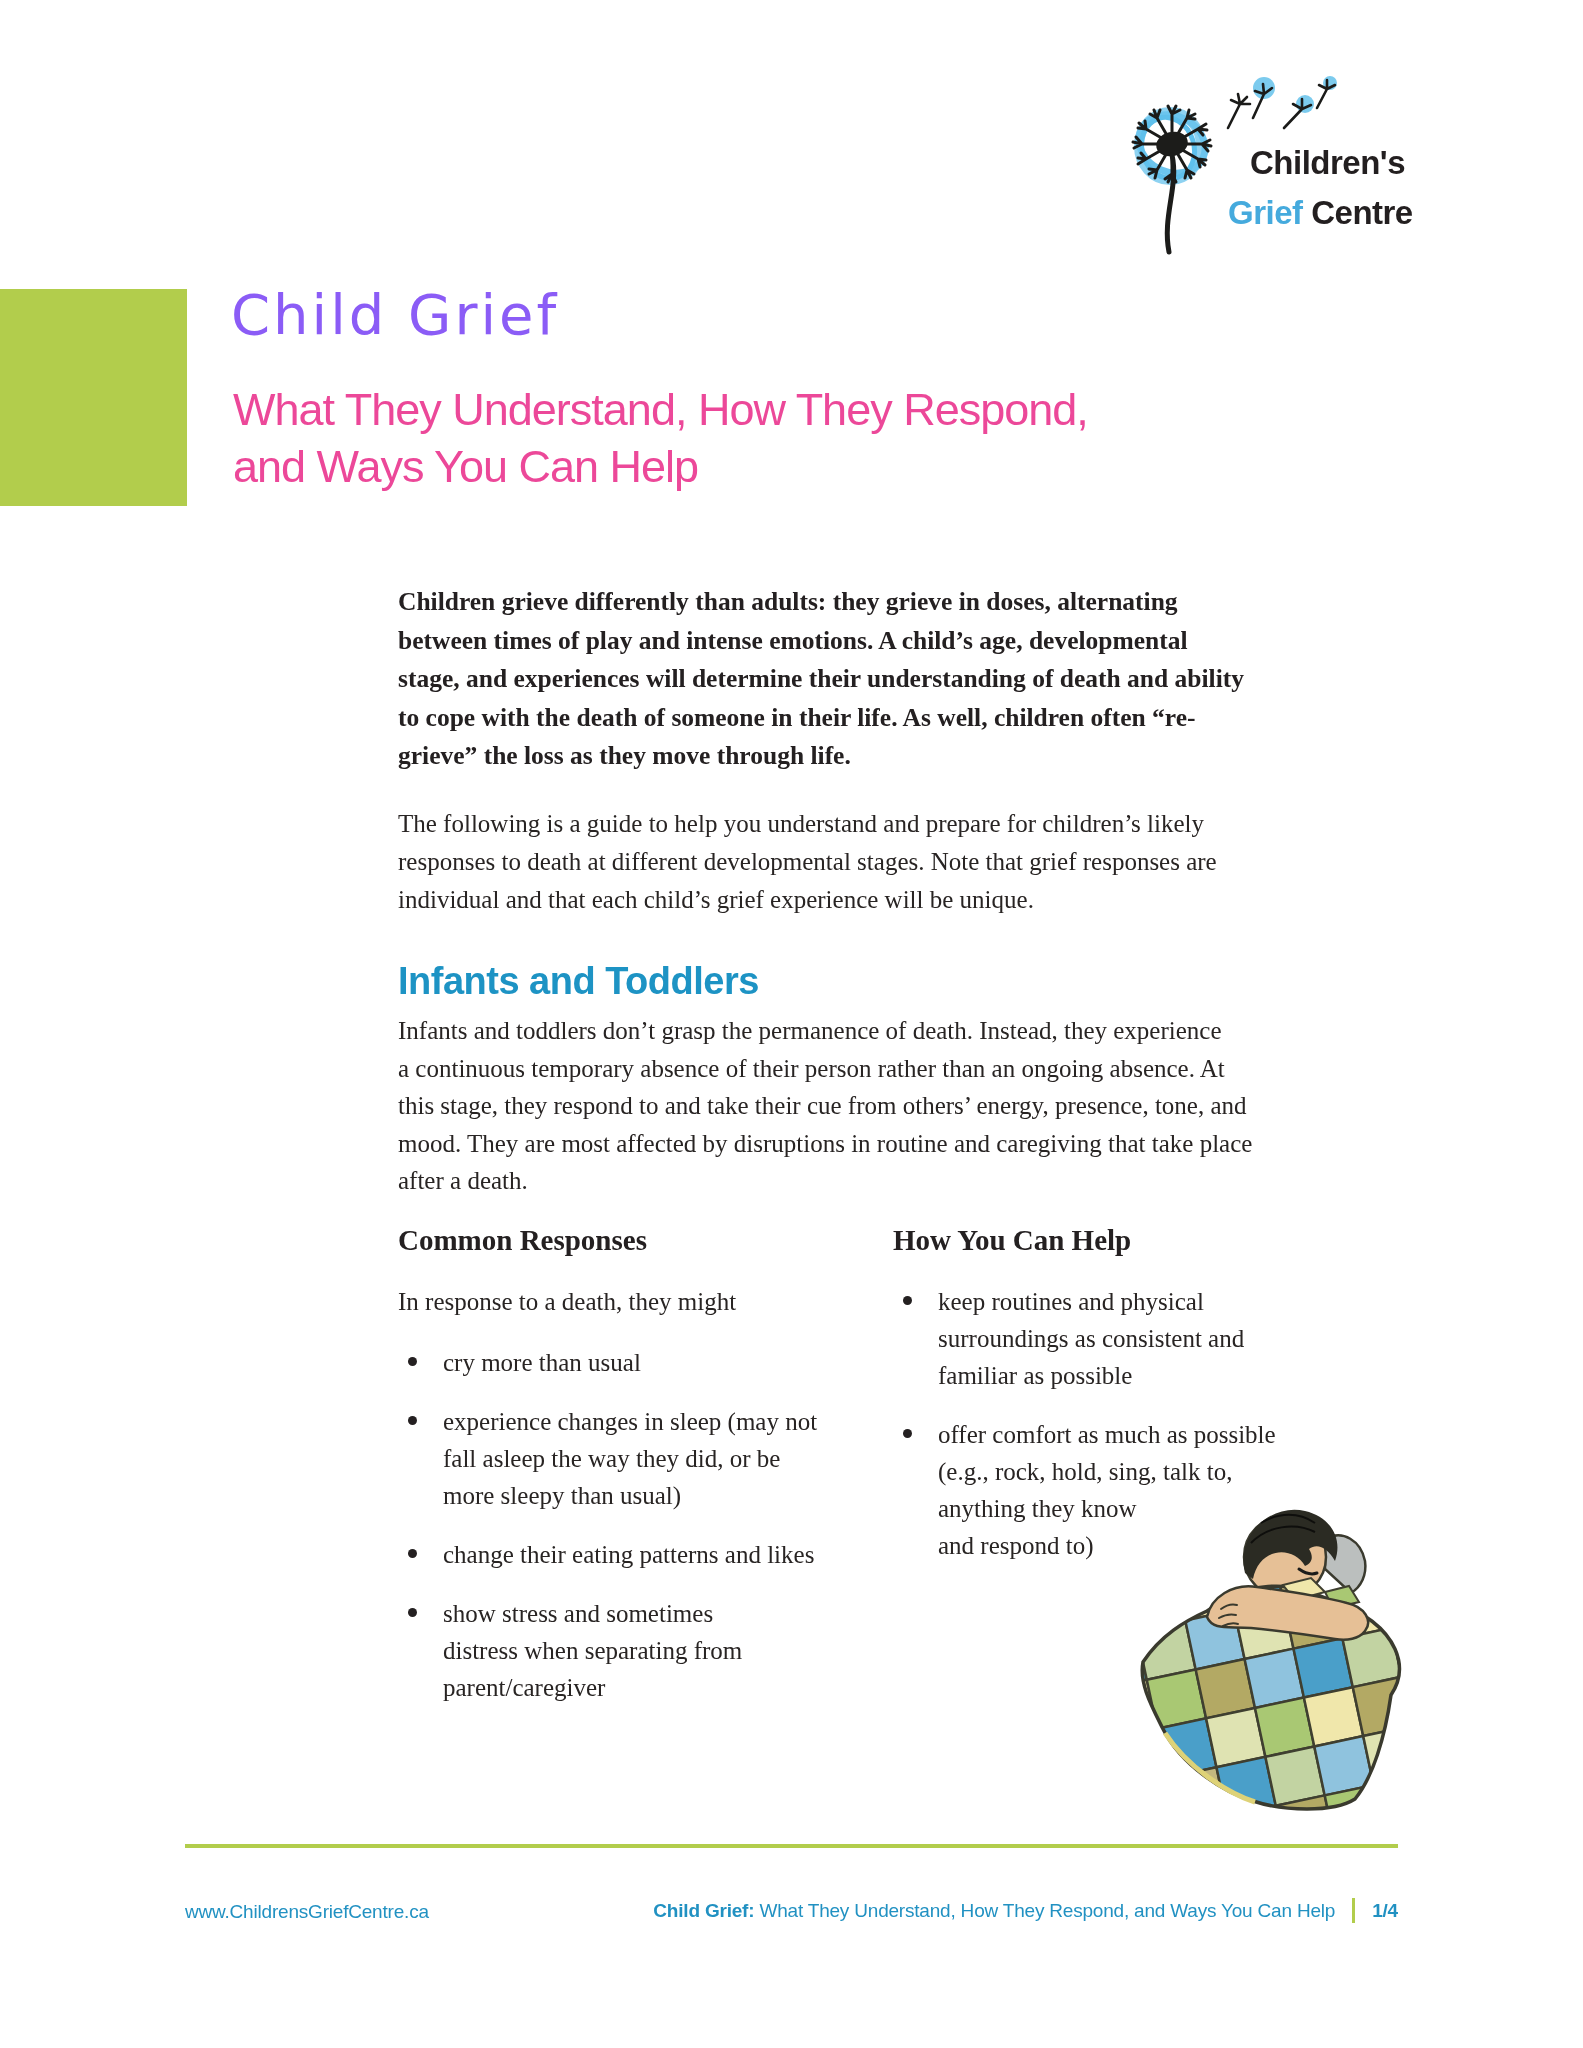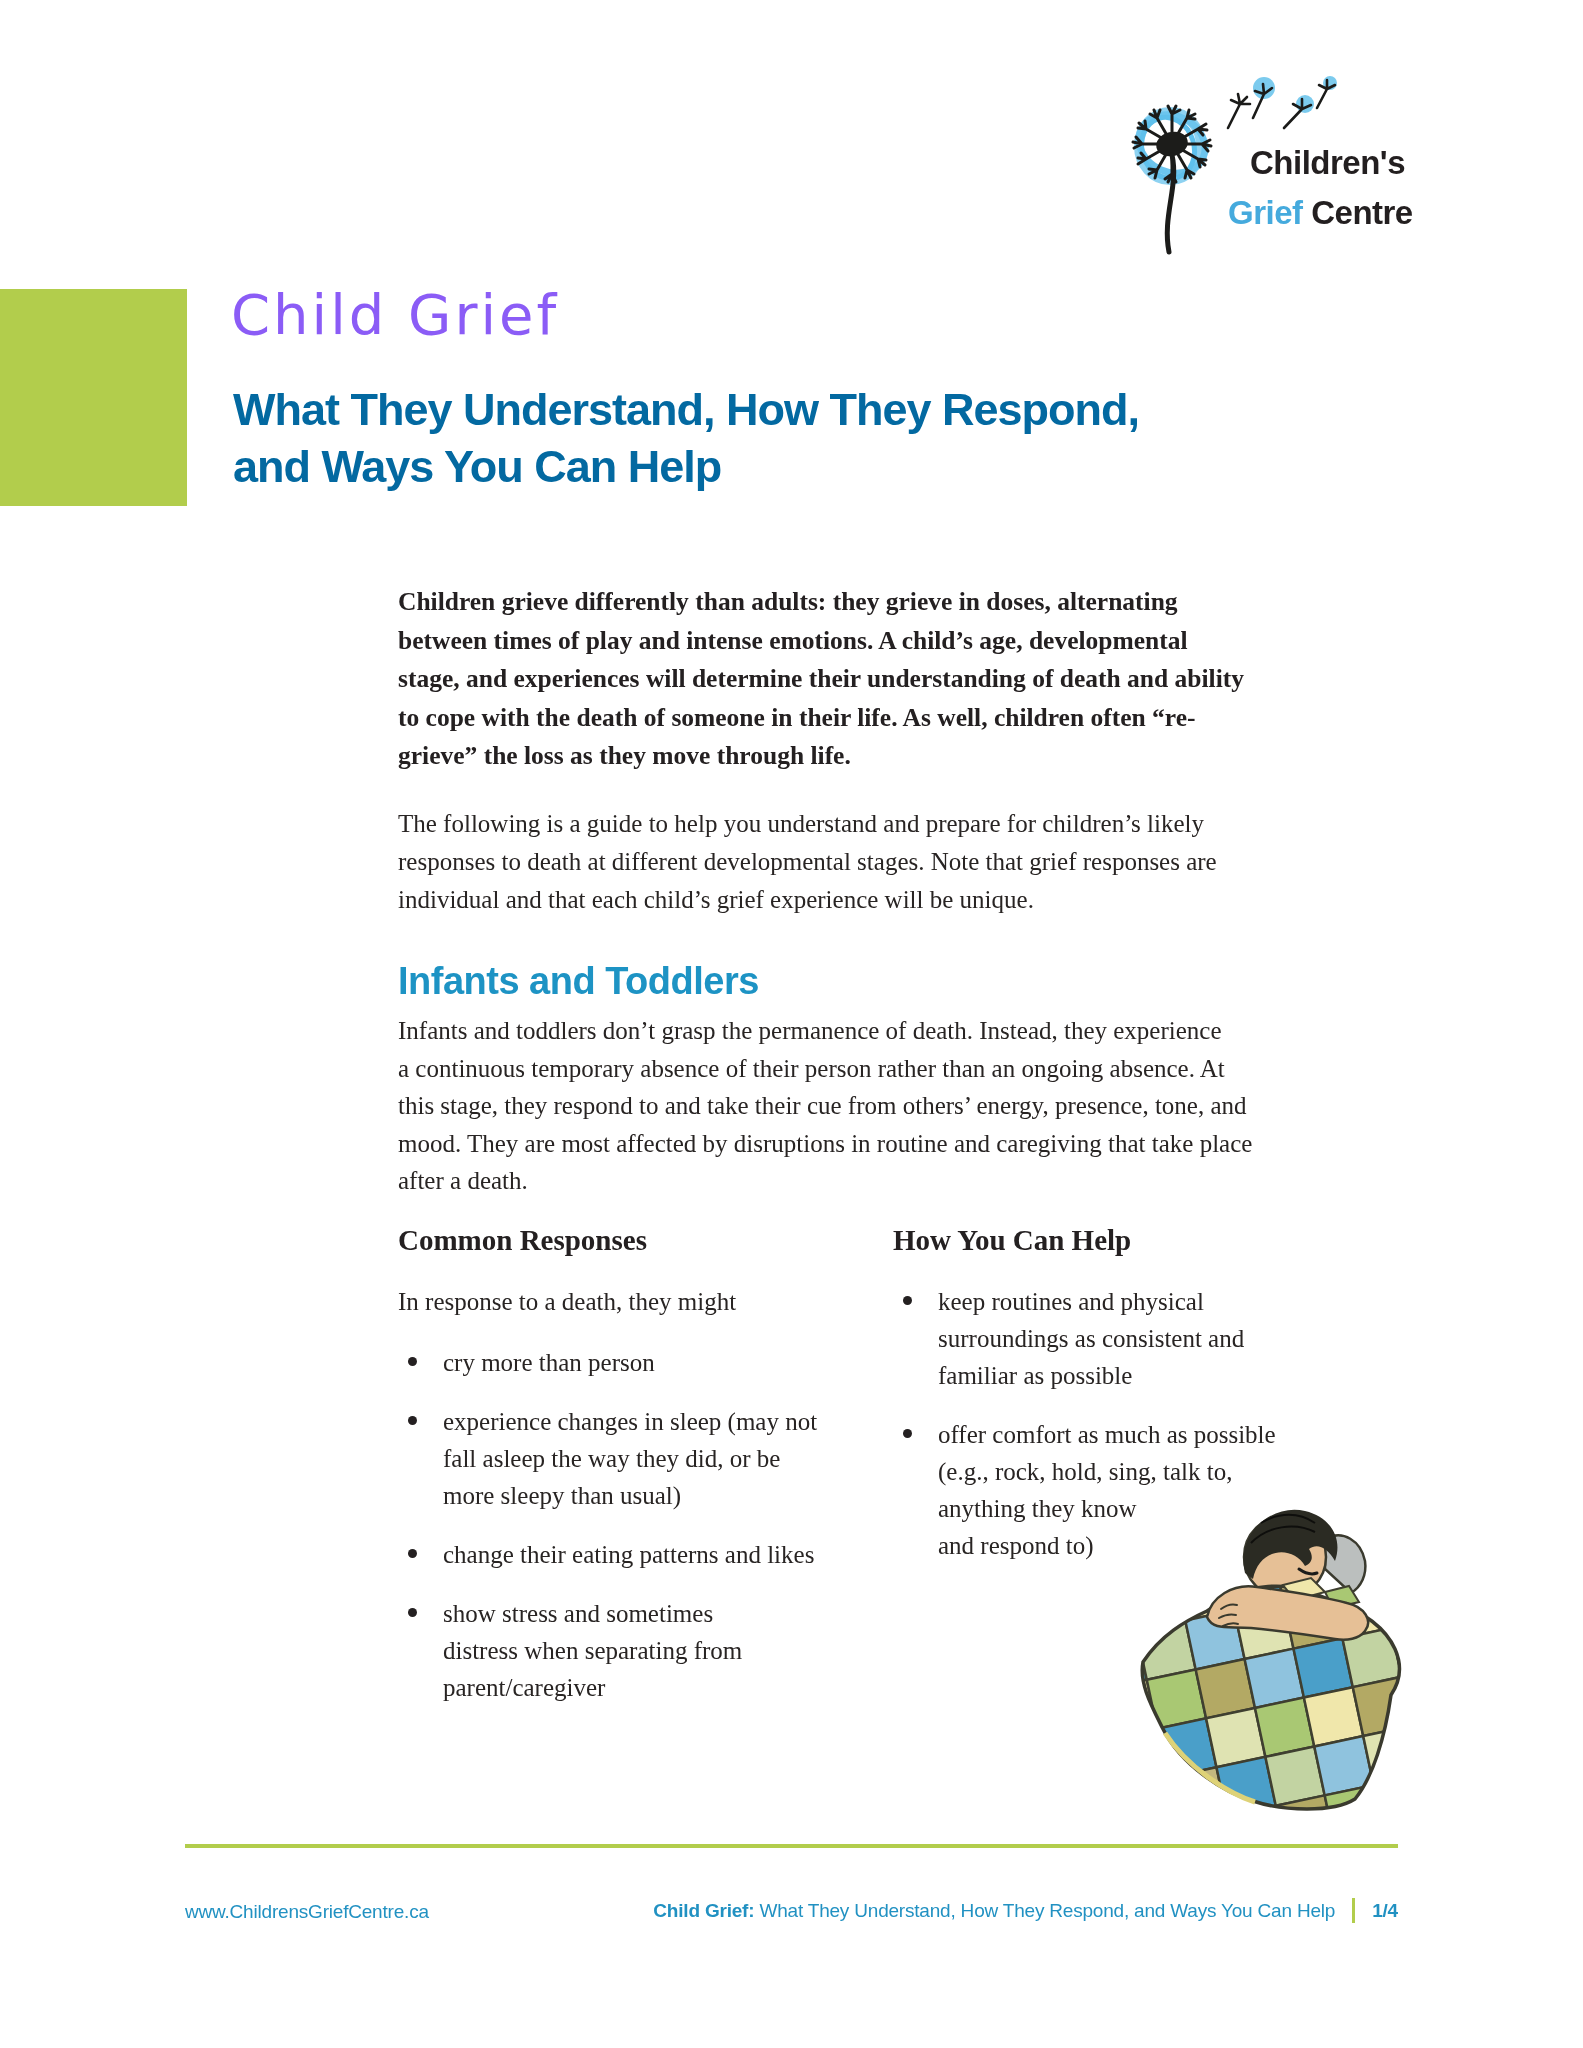--- a/index.html
+++ b/index.html
@@ -18,22 +18,22 @@
     font-family:"Liberation Sans", sans-serif;font-weight:bold;
     font-size:33px;line-height:50px;letter-spacing:-0.5px;color:#231f20;white-space:nowrap;}
   .logo-line1{margin-left:22px;}
   .logo-grief{color:#45aadd;}
   
   .green-block{position:absolute;left:0;top:289px;width:187px;height:217px;background:#b2cd4c;}
   .page-title{position:absolute;left:231px;top:282px;
     font-family:"DejaVu Sans", sans-serif;font-size:56px;letter-spacing:3px;
     color:#8b5cf6;white-space:nowrap;}
   .page-subtitle{position:absolute;left:233px;top:381px;
-    font-family:"Liberation Sans", sans-serif;font-weight:bold;
-    font-size:45px;line-height:57px;letter-spacing:-1px;color:#0369a1;white-space:pre-line;}
+    font-family:"Liberation Sans", sans-serif;font-weight:normal;
+    font-size:45px;line-height:57px;letter-spacing:-1px;color:#ec4899;white-space:pre-line;}
   
   .p{position:absolute;white-space:pre-line;}
   .p1{left:398px;top:583px;width:1000px;font-weight:bold;font-size:25.5px;line-height:38.5px;color:#242021;}
   .p2{left:398px;top:805px;width:1000px;font-size:25px;line-height:38px;}
   .h2{position:absolute;left:398px;top:960px;
     font-family:"Liberation Sans", sans-serif;font-weight:bold;
     font-size:38px;letter-spacing:-0.5px;color:#1d93c4;white-space:nowrap;}
   .p3{left:398px;top:1012px;width:1010px;font-size:25px;line-height:37.5px;}
   
   .col{position:absolute;top:1224px;}
@@ -124,21 +124,21 @@
 this stage, they respond to and take their cue from others’ energy, presence, tone, and
 mood. They are most affected by disruptions in routine and caregiving that take place
 after a death.</div>
 
 <div class="col colA">
   <h3>Common Responses</h3>
   <p class="lead">In response to a death, they might</p>
   <div>
       <div class="bullet">
         <span class="dot"></span>
-        <span class="bt">cry more than person</span>
+        <span class="bt">cry more than usual</span>
       </div>
       <div class="bullet">
         <span class="dot"></span>
         <span class="bt">experience changes in sleep (may not
 fall asleep the way they did, or be
 more sleepy than usual)</span>
       </div>
       <div class="bullet">
         <span class="dot"></span>
         <span class="bt">change their eating patterns and likes</span>

